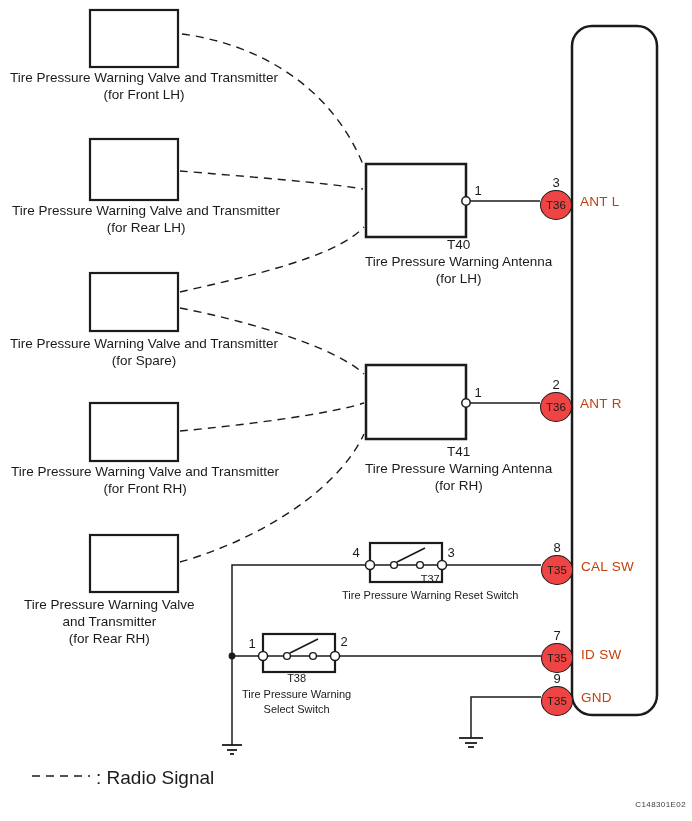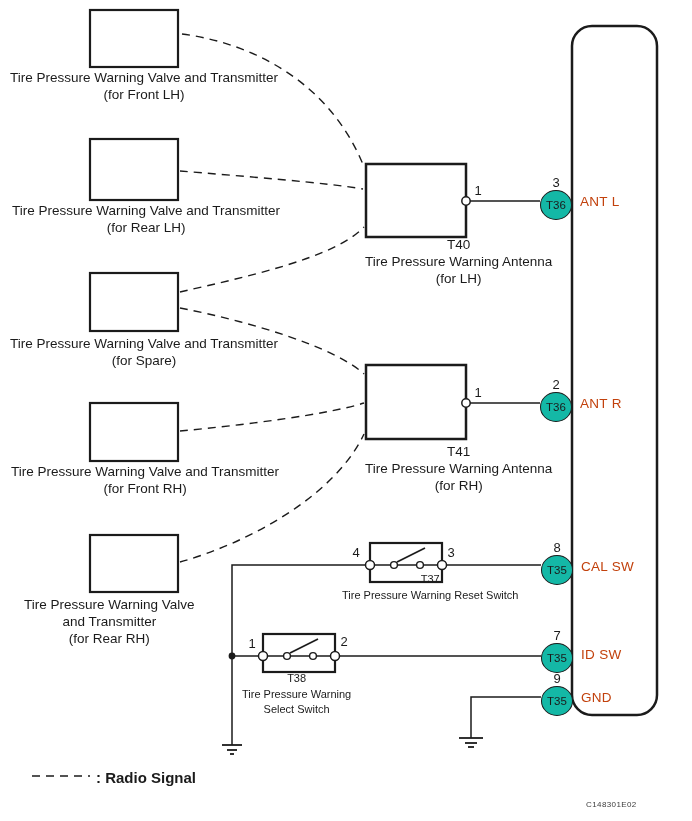--- a/index.html
+++ b/index.html
@@ -30,32 +30,33 @@
     position:absolute;
     font-size:13.5px;
     color:#c2410c;
     letter-spacing:.3px;
   }
   .oval{
     position:absolute;
     width:32px;height:30px;
     border:1.7px solid #1b1b1b;
     border-radius:50%;
-    background:#14b8a6;
+    background:#ef4444;
     display:flex;align-items:center;justify-content:center;
     font-size:11.5px;
     box-sizing:border-box;
   }
   .switch-lbl{line-height:15.5px;font-size:11px;}
-  .legend-lbl{font-size:15px;font-weight:bold;}
+  .legend-lbl{font-size:19px;}
   .figcode{
     position:absolute;
     font-size:8px;
     color:#3c3c3c;
     letter-spacing:.4px;
+    text-align:right;
   }
 </style>
 </head>
 <body>
 
 <div class="canvas">
 
   <svg width="692" height="821" viewBox="0 0 692 821">
     <g fill="none" stroke="#1b1b1b">
 

